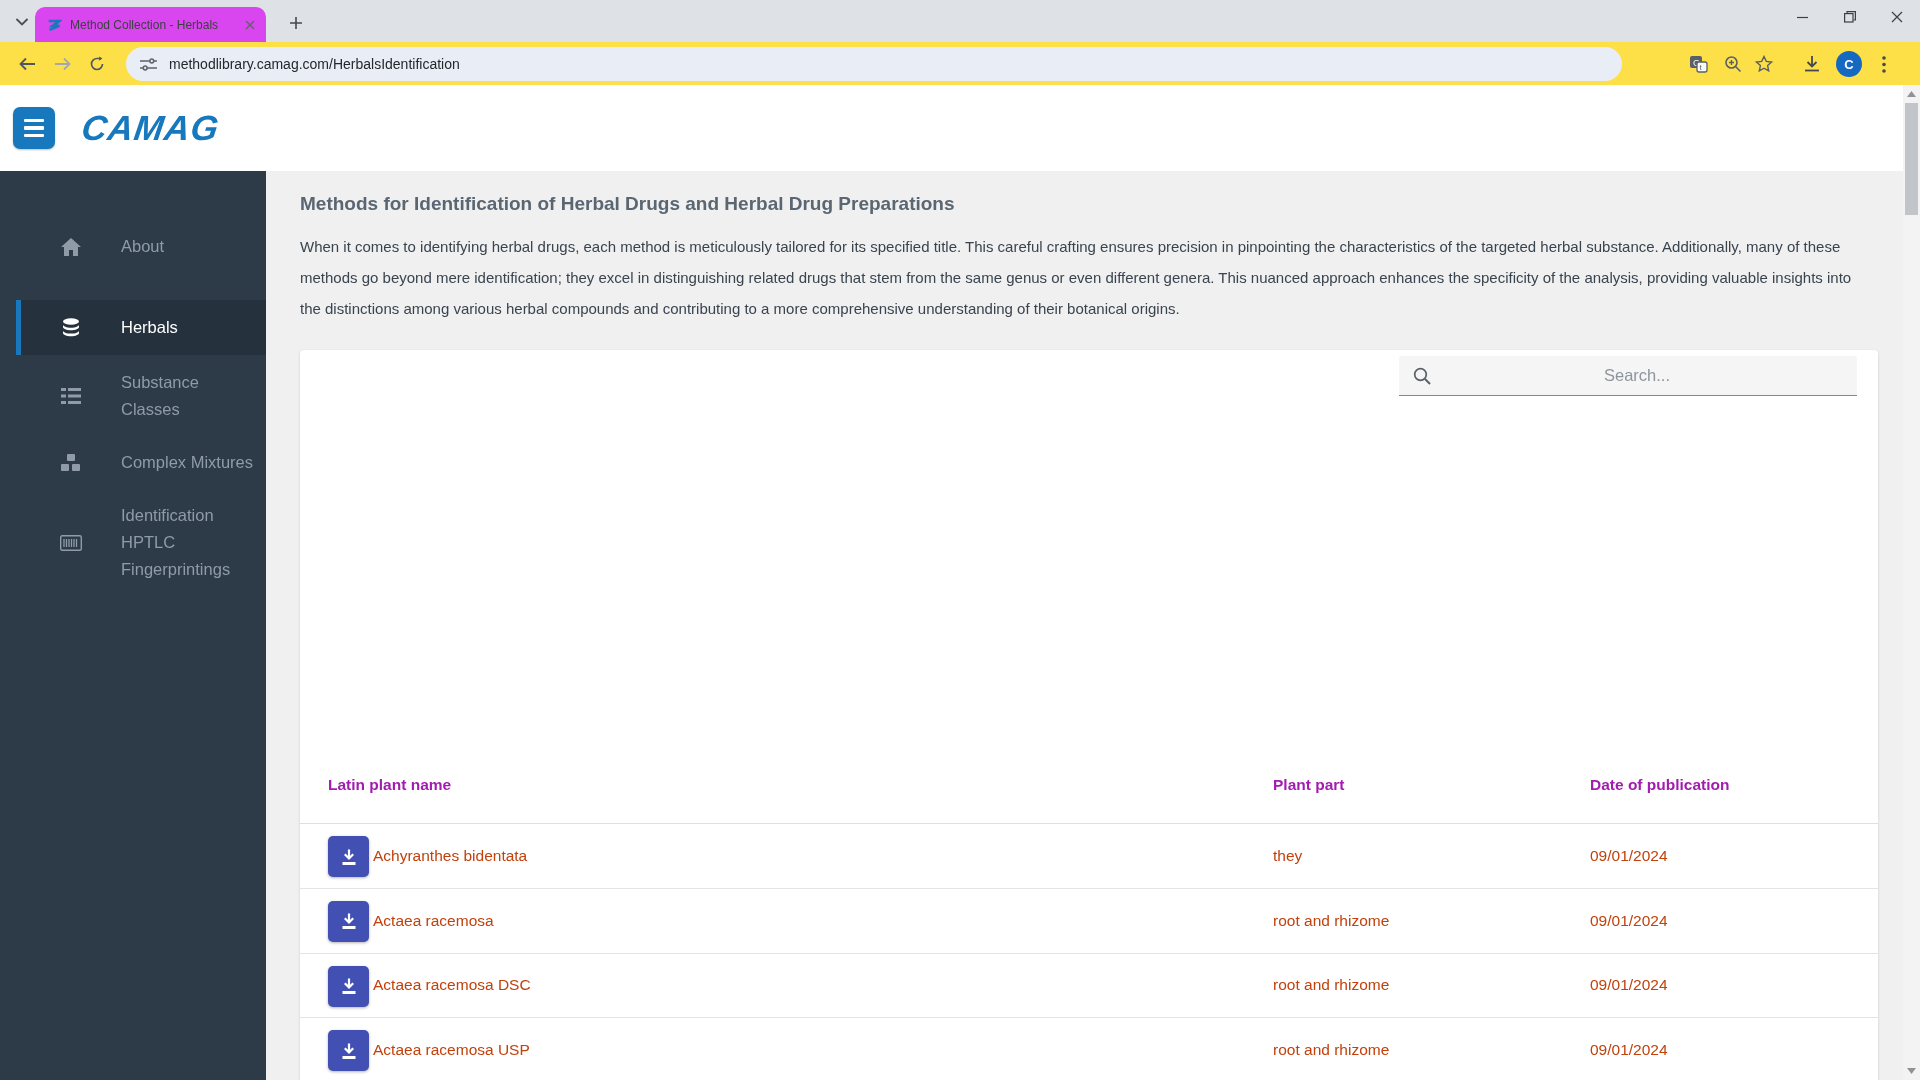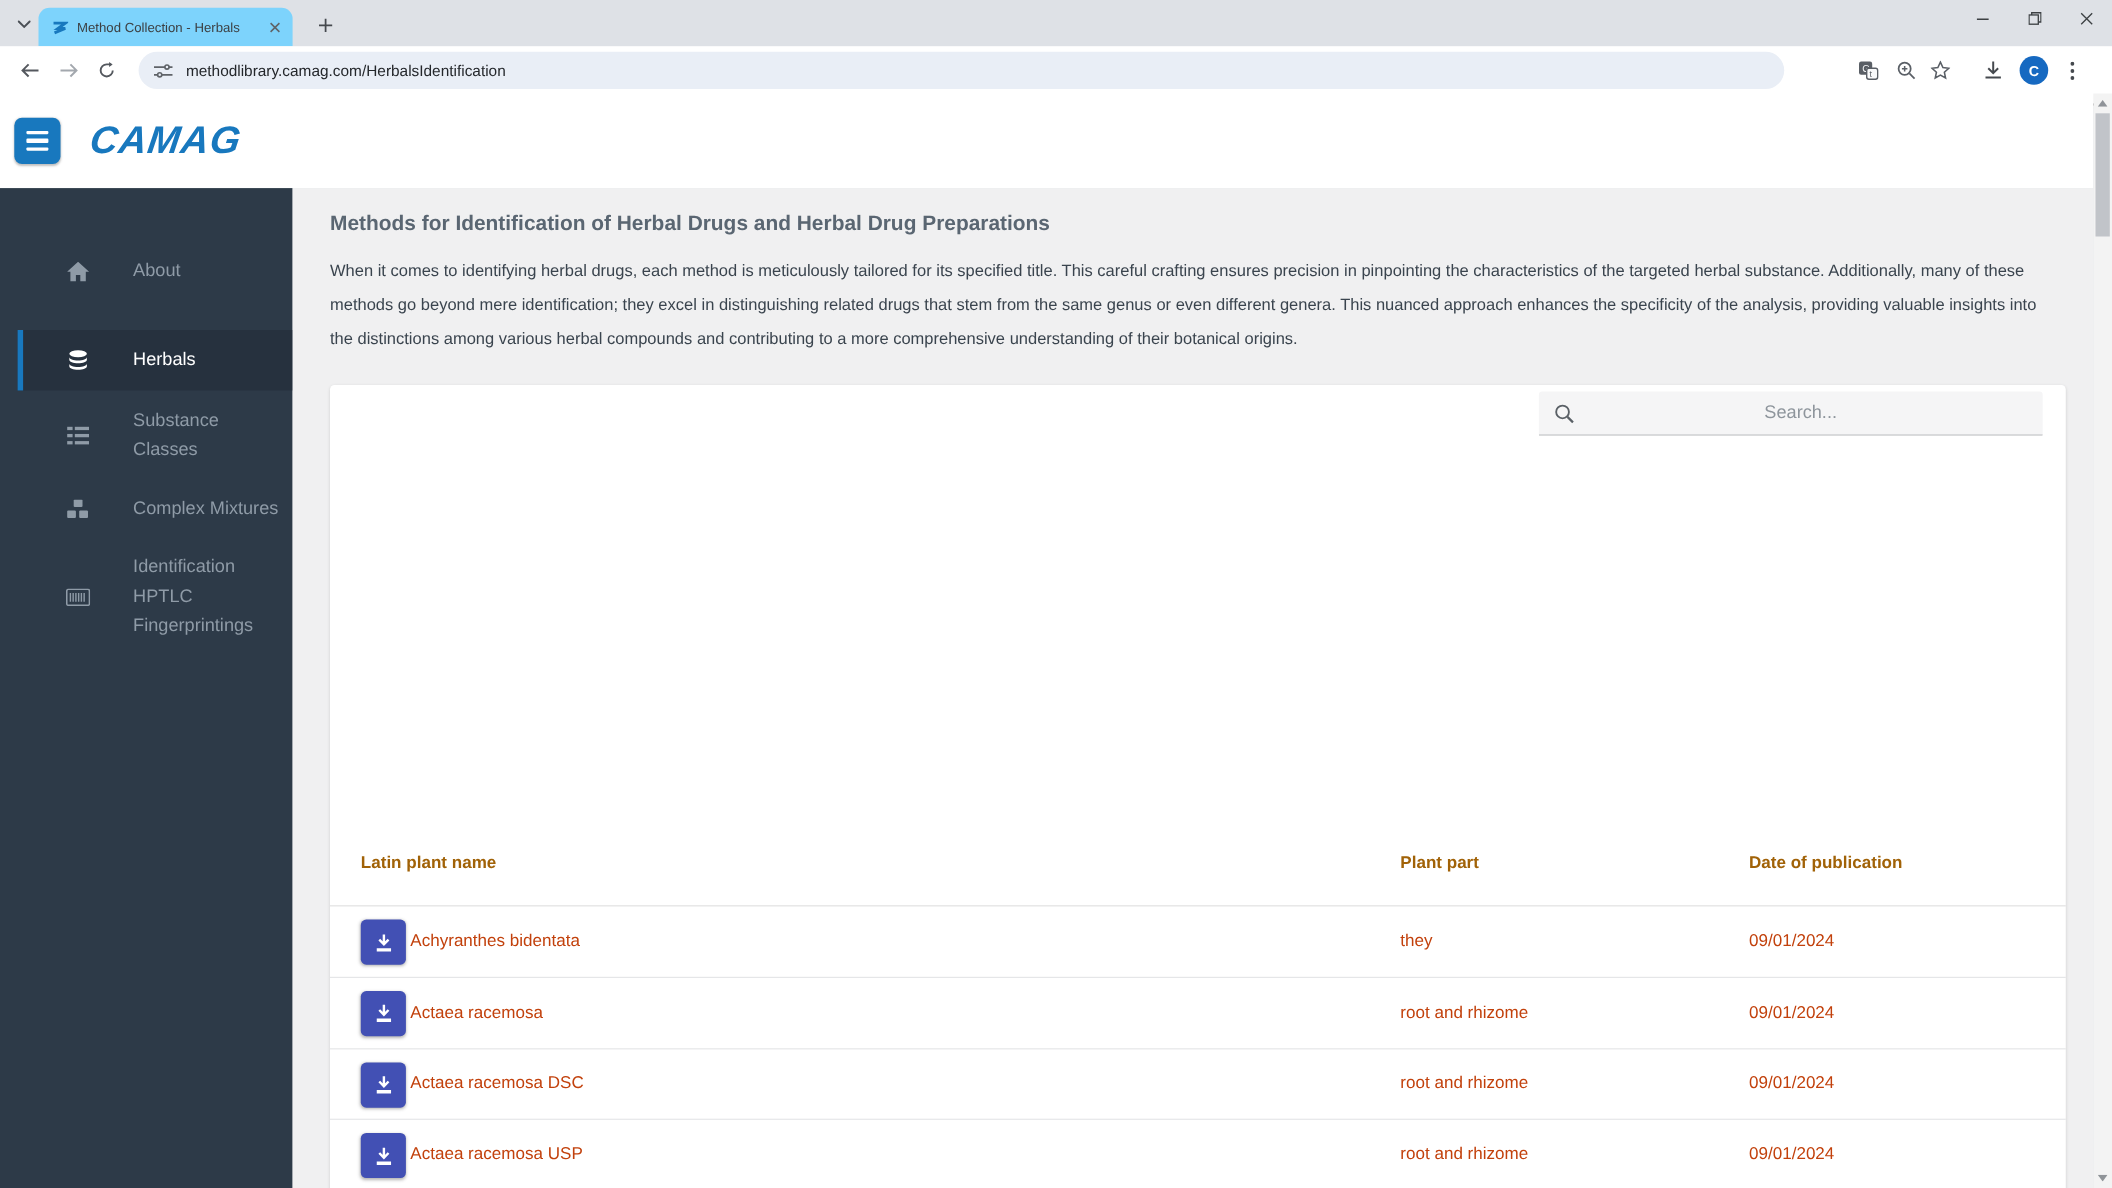--- a/index.html
+++ b/index.html
@@ -2,28 +2,28 @@
 <html><head>
 <meta charset="utf-8">
 <style>
   * { margin:0; padding:0; box-sizing:border-box; }
   html,body { width:1920px; height:1080px; overflow:hidden; font-family:"Liberation Sans", sans-serif; background:#DEE1E6; }
   #stage { position:relative; width:1920px; height:1080px; overflow:hidden; }
 
   
   .tabbar { position:absolute; left:0; top:0; width:1920px; height:42px; background:#DEE1E6; }
   .tab-search { position:absolute; left:8px; top:8px; width:27px; height:27px; border-radius:50%; display:flex; align-items:center; justify-content:center; color:#4B5056; }
-  .tab { position:absolute; left:35px; top:7px; width:231px; height:35px; background:#7dd3fc; border-radius:10px 10px 0 0; display:flex; align-items:center; padding:0 8px 0 11px; }
+  .tab { position:absolute; left:35px; top:7px; width:231px; height:35px; background:#d946ef; border-radius:10px 10px 0 0; display:flex; align-items:center; padding:0 8px 0 11px; }
   .tab-title { font-size:12px; color:#3C4043; white-space:nowrap; overflow:hidden; flex:1; margin-left:8px; }
   .tab-close { width:17px; height:17px; border-radius:50%; display:flex; align-items:center; justify-content:center; color:#5F6368; font-size:13px; }
   .newtab-btn { position:absolute; left:283px; top:10px; width:26px; height:26px; border-radius:50%; display:flex; align-items:center; justify-content:center; color:#45494E; }
   .wincontrols { position:absolute; right:0; top:0; height:34px; display:flex; }
   .winbtn { width:47px; height:34px; display:flex; align-items:center; justify-content:center; color:#3C4043; }
 
-  .toolbar { position:absolute; left:0; top:42px; width:1920px; height:54px; background:#ffffff; border-bottom:2px solid #404040; }
+  .toolbar { position:absolute; left:0; top:42px; width:1920px; height:54px; background:#fde047; border-bottom:2px solid #404040; }
   .navbtn { position:absolute; top:7px; width:30px; height:30px; border-radius:50%; display:flex; align-items:center; justify-content:center; }
   .omnibox { position:absolute; left:126px; top:5px; width:1496px; height:34px; background:#E9EEF6; border-radius:17px; display:flex; align-items:center; padding:0 14px; }
   .url { font-size:14px; color:#24272B; margin-left:12px; }
   .tool-ic { position:absolute; top:8px; width:28px; height:28px; display:flex; align-items:center; justify-content:center; color:#5A5F66; }
   .avatar { position:absolute; left:1836px; top:9px; width:26px; height:26px; border-radius:50%; color:#fff; font-size:13px; font-weight:bold; display:flex; align-items:center; justify-content:center; }
 
   
   .pageheader { position:absolute; left:0; top:85px; width:1903px; height:86px; background:#FFFFFF; }
   .hamburger { position:absolute; left:13px; top:107px; width:42px; height:42px; border-radius:7px; background:#1878BE; display:flex; flex-direction:column; align-items:center; justify-content:center; gap:4px; box-shadow:0 1px 2px rgba(0,0,0,.25); cursor:pointer; }
   .hamburger span { display:block; width:20px; height:3.5px; background:#fff; border-radius:1px; }
@@ -44,21 +44,21 @@
   .main-inner { padding:22px 25px 0 34px; }
   .page-title { font-size:19px; font-weight:bold; color:#5A6672; }
   .intro { margin-top:17px; width:1572px; font-size:15px; line-height:30.8px; color:#3A444E; }
 
   .card { margin-top:26px; width:1578px; min-height:800px; background:#FFFFFF; border-radius:4px; box-shadow:0 1px 3px rgba(0,0,0,.14); position:relative; }
   .searchwrap { position:absolute; top:6px; right:21px; width:458px; height:40px; background:#F5F5F6; border-bottom:1px solid #84888D; border-radius:3px 3px 0 0; display:flex; align-items:center; padding:0 12px; }
   .searchwrap input { border:none; outline:none; background:transparent; font-size:16.5px; color:#3A444E; margin-left:36px; width:380px; font-family:"Liberation Sans", sans-serif;text-align:center; }
   .searchwrap input::placeholder { color:#8E959C; }
 
   .thead { position:absolute; top:397px; left:0; width:100%; height:77px; border-bottom:1px solid #DFDFDF; }
-  .thead span { position:absolute; top:50%; transform:translateY(-50%); font-size:15.5px; font-weight:bold; color:#a16207; }
+  .thead span { position:absolute; top:50%; transform:translateY(-50%); font-size:15.5px; font-weight:bold; color:#a21caf; }
   .th-name { left:28px; } .th-part { left:973px; } .th-date { left:1290px; }
 
   .tbody { position:absolute; top:474px; left:0; width:100%; }
   .trow { position:relative; height:64.6px; border-bottom:1px solid #E3E4E6; }
   .dl-btn { position:absolute; left:28px; top:12px; width:41px; height:41px; background:#4250B4; border:none; border-radius:5px; display:flex; align-items:center; justify-content:center; box-shadow:0 1px 3px rgba(0,0,0,.3); cursor:pointer; }
   .cell { position:absolute; top:50%; transform:translateY(-50%); font-size:15.5px; color:#c2410c; }
   .c-name { left:73px; } .c-part { left:973px; } .c-date { left:1290px; }
 
   
   .scrollbar { position:absolute; right:0; top:85px; width:17px; height:995px; background:#F3F3F3; }

